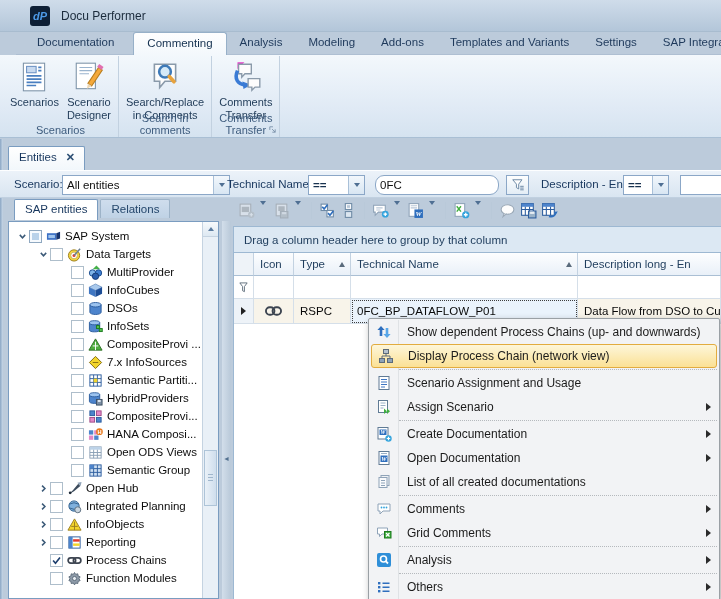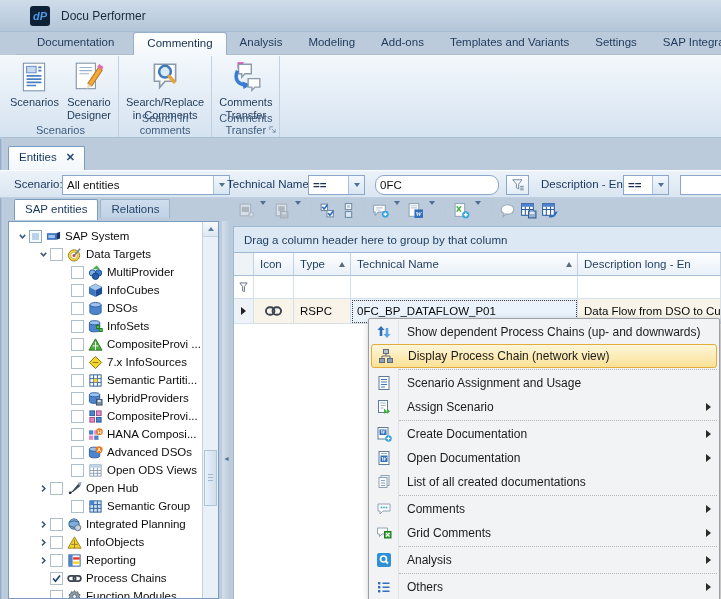--- a/index.html
+++ b/index.html
@@ -403,67 +403,54 @@
               <text x="12.2" y="7.3" font-size="6" fill="#fff" text-anchor="middle" font-weight="bold" font-family="Liberation Sans,sans-serif">H</text>
             </svg>
           </span>
           <span class="tlbl">HANA Composi...</span>
         </div>
         <div class="trow" style="padding-left:48px">
           <span class="texp icon"></span>
           <span class="tcheck unchecked"></span>
           <span class="icon tree-ic">
             <svg viewBox="0 0 16 16">
-              <path d="M1.5 4.5v7a5.5 2.2 0 0 0 11 0v-7" fill="#4d84cc" stroke="#2c5d9e"></path>
-              <ellipse cx="7" cy="4.5" rx="5.5" ry="2.2" fill="#9cc3ef" stroke="#2c5d9e"></ellipse>
-              <circle cx="11.8" cy="5" r="3.8" fill="#e8791e"></circle>
-              <text x="11.8" y="7.4" font-size="6.2" fill="#fff" text-anchor="middle" font-weight="bold" font-family="Liberation Sans,sans-serif">A</text>
-            </svg>
-          </span>
-          <span class="tlbl">Advanced DSOs</span>
-        </div>
-        <div class="trow" style="padding-left:48px">
-          <span class="texp icon"></span>
-          <span class="tcheck unchecked"></span>
-          <span class="icon tree-ic">
-            <svg viewBox="0 0 16 16">
               <rect x="2" y="2" width="12" height="12" fill="#fff" stroke="#8ba0b5"></rect>
               <rect x="2" y="2" width="12" height="3" fill="#bcd2e8"></rect>
               <path d="M2 8h12M2 11h12M6 5v9M10 5v9" stroke="#8ba0b5" fill="none"></path>
             </svg>
           </span>
           <span class="tlbl">Open ODS Views</span>
+        </div>
+        <div class="trow" style="padding-left:48px">
+          <span class="texp icon"></span>
+          <span class="tcheck unchecked"></span>
+          <span class="icon tree-ic">
+            <svg viewBox="0 0 16 16">
+              <rect x="2" y="2" width="12" height="12" fill="#cfe0f2" stroke="#2c5d9e"></rect>
+              <path d="M2 6h12M2 10h12M6 2v12M10 2v12" stroke="#2c5d9e" fill="none"></path>
+              <rect x="2" y="2" width="4" height="4" fill="#4d84cc"></rect>
+            </svg>
+          </span>
+          <span class="tlbl">Semantic Group</span>
         </div>
         <div class="trow" style="padding-left:27px">
           <span class="texp icon">
             <svg viewBox="0 0 10 10">
               <path d="M3.4 1.8L6.6 5 3.4 8.2" stroke="#3c5a78" stroke-width="1.7" fill="none"></path>
             </svg>
           </span>
           <span class="tcheck unchecked"></span>
           <span class="icon tree-ic">
             <svg viewBox="0 0 16 16">
               <polygon points="2,14 6.5,9.5 12,3 14.2,5.2 7.5,10.8" fill="#3c4b5c"></polygon>
               <polygon points="11,1.8 14.5,5.2 15.5,1 " fill="#8fa3b8"></polygon>
               <circle cx="3.4" cy="12.6" r="1.5" fill="#1f2b38"></circle>
             </svg>
           </span>
           <span class="tlbl">Open Hub</span>
-        </div>
-        <div class="trow" style="padding-left:48px">
-          <span class="texp icon"></span>
-          <span class="tcheck unchecked"></span>
-          <span class="icon tree-ic">
-            <svg viewBox="0 0 16 16">
-              <rect x="2" y="2" width="12" height="12" fill="#cfe0f2" stroke="#2c5d9e"></rect>
-              <path d="M2 6h12M2 10h12M6 2v12M10 2v12" stroke="#2c5d9e" fill="none"></path>
-              <rect x="2" y="2" width="4" height="4" fill="#4d84cc"></rect>
-            </svg>
-          </span>
-          <span class="tlbl">Semantic Group</span>
         </div>
         <div class="trow" style="padding-left:27px">
           <span class="texp icon">
             <svg viewBox="0 0 10 10">
               <path d="M3.4 1.8L6.6 5 3.4 8.2" stroke="#3c5a78" stroke-width="1.7" fill="none"></path>
             </svg>
           </span>
           <span class="tcheck unchecked"></span>
           <span class="icon tree-ic">
             <svg viewBox="0 0 16 16">

